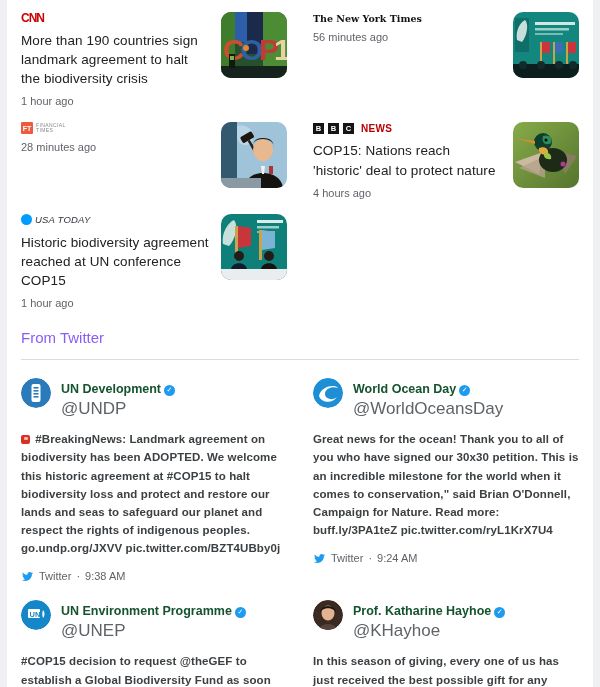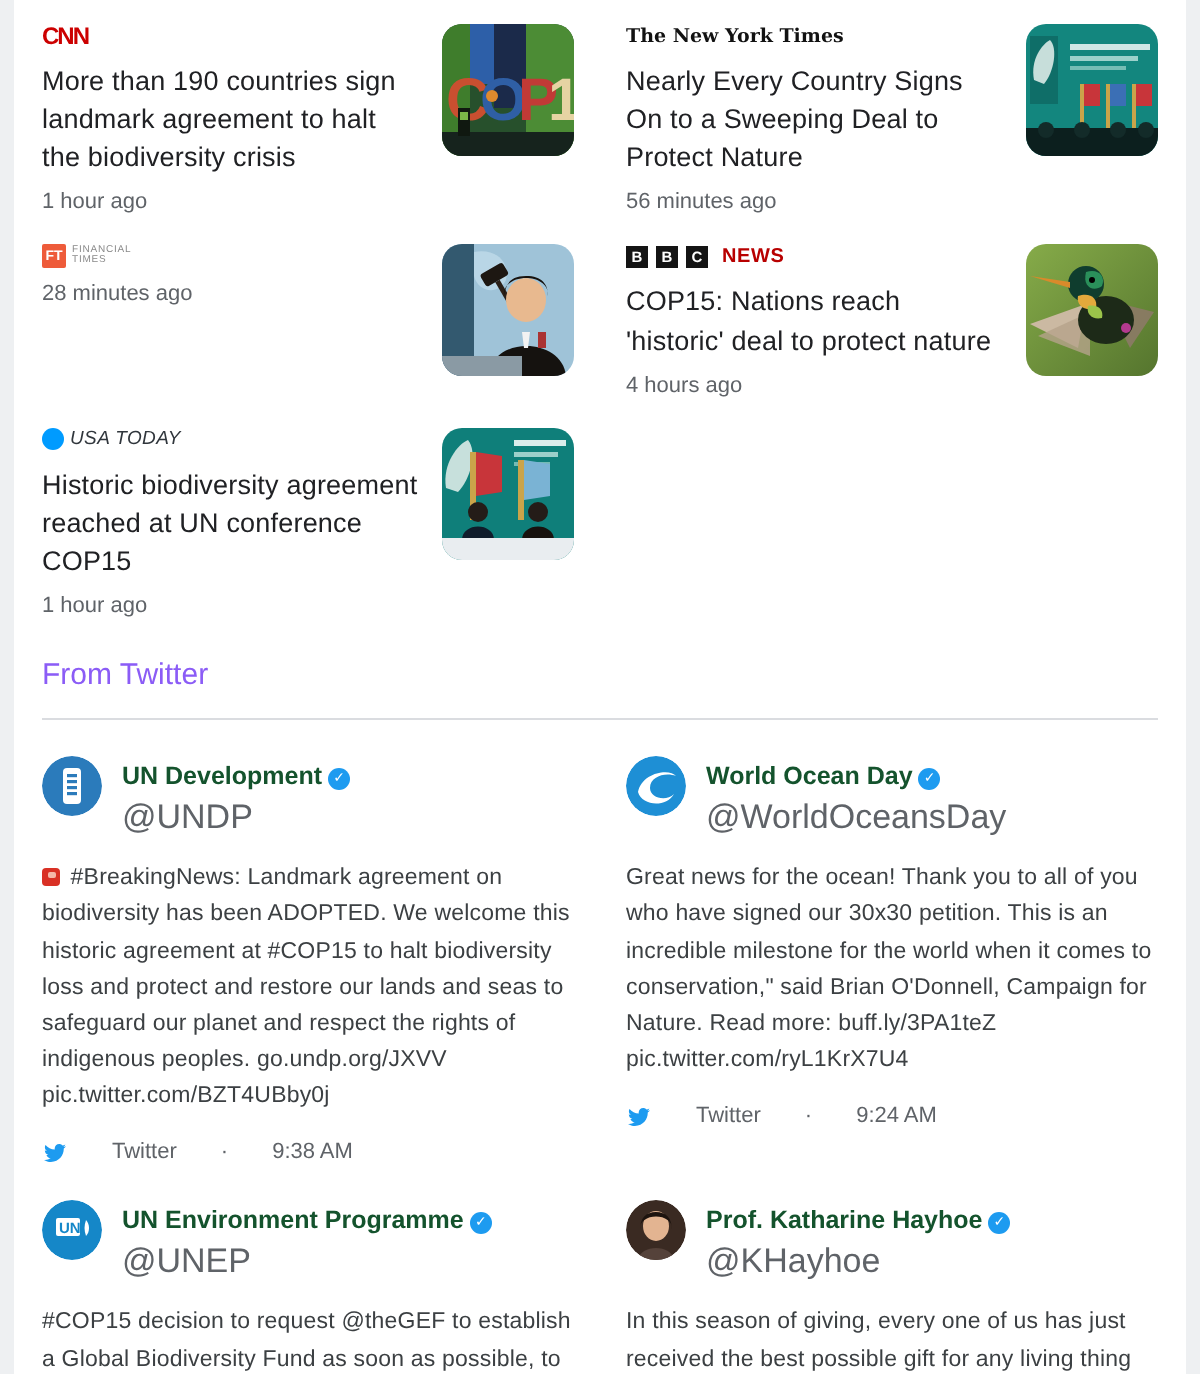--- a/index.html
+++ b/index.html
@@ -31,22 +31,22 @@
   
   .section-head { margin-top:20px; font-size:15px; color:#8b5cf6; }
   .divider { border-top:1px solid #dadce0; margin-top:13px; }
   .tweet-grid { display:grid; grid-template-columns:1fr 1fr; column-gap:26px; row-gap:18px; margin-top:18px; }
   .tweet-head { display:flex; align-items:flex-start; gap:10px; }
   .avatar { width:30px; height:30px; border-radius:50%; overflow:hidden; flex:0 0 30px; }
   .tw-nameblock { padding-top:1px; }
   .tw-name { font-size:12.5px; font-weight:bold; color:#14532d; display:inline; }
   .badge { display:inline-flex; width:11px; height:11px; border-radius:50%; background:#1d9bf0; color:#fff; font-size:7px; align-items:center; justify-content:center; vertical-align:1px; margin-left:3px; }
   .tw-handle { font-size:17px; color:#5f6368; margin-top:2px; }
-  .tw-body { font-size:11.5px; line-height:1.58; color:#3c4043; margin-top:11px; letter-spacing:.1px; }
-  .tw-foot { display:flex; align-items:center; gap:22px; margin-top:13px; font-size:11px; color:#5f6368; }
+  .tw-body { font-size:11.5px; line-height:1.58; color:#3c4043; margin-top:11px; letter-spacing:.1px;font-weight:bold; }
+  .tw-foot { display:flex; align-items:center; gap:5px; margin-top:13px; font-size:11px; color:#5f6368; }
   .bird { width:13px; height:11px; }
   .siren { display:inline-block; width:9px; height:9px; background:#d93025; border-radius:2px; margin-right:2px; position:relative; top:0.5px; }
   .siren:after { content:""; position:absolute; left:2.5px; top:2px; width:4px; height:3px; background:#f5b7a9; border-radius:1px; }
 </style>
 </head>
 <body>
 
 <div class="panel">
 
   <div class="news-grid">
@@ -76,21 +76,20 @@
           <rect x="9" y="44" width="4" height="4" fill="#7ab648"></rect>
         </svg>
       </div>
     </div>
 
     <div class="article">
       <div class="article-text">
         <div class="src-logo">
           <span class="nyt-logo">The New York Times</span>
         </div>
-        <div class="headline">Nearly Every Country Signs On to a Sweeping Deal to Protect Nature</div>
         <div class="timestamp">56 minutes ago</div>
       </div>
       <div class="thumb">
         <svg width="66" height="66" viewBox="0 0 66 66">
           <rect width="66" height="66" fill="#13867e"></rect>
           <rect x="2" y="6" width="14" height="34" fill="#0f6e68"></rect>
           <path d="M4 28 C2 18 8 10 12 8 C16 12 14 24 9 30 Z" fill="#e8f2ef" opacity="0.85"></path>
           <rect x="22" y="10" width="40" height="3" fill="#ffffff" opacity="0.8"></rect>
           <rect x="22" y="16" width="34" height="2.5" fill="#bfe3de" opacity="0.8"></rect>
           <rect x="22" y="21" width="28" height="2" fill="#9fd4cd" opacity="0.7"></rect>

